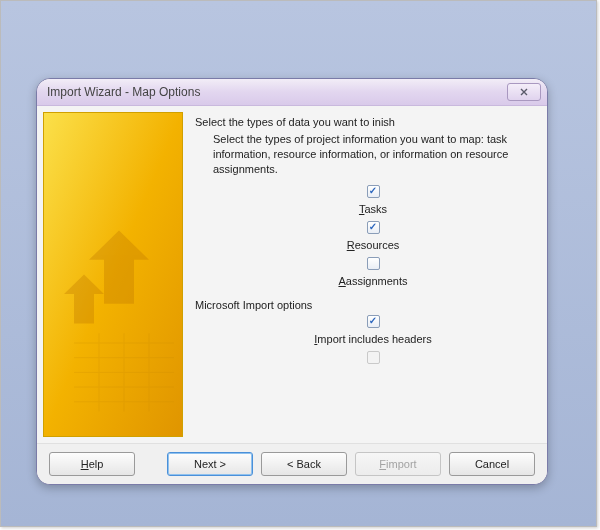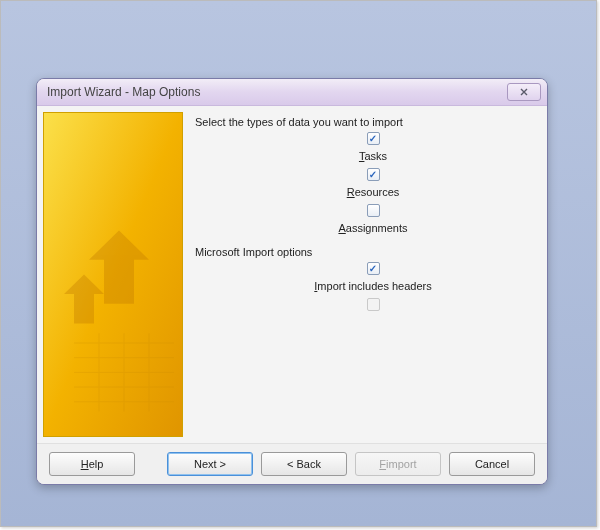--- a/index.html
+++ b/index.html
@@ -24,21 +24,21 @@
     background: linear-gradient(to bottom, #b8c5e0 0%, #a5b5d5 100%);
   }
   .dialog {
     position: absolute;
     left: 36px;
     top: 78px;
     width: 510px;
     height: 405px;
     background: #f0f0f0;
     border: 1px solid #7a7ba8;
-    border-radius: 8px;
+    border-radius: 14px;
     box-shadow: 0 3px 10px rgba(0,0,0,0.25);
     display: flex;
     flex-direction: column;
     overflow: hidden;
   }
   .titlebar {
     height: 26px;
     background: linear-gradient(to bottom, #f2edf7 0%, #e2d6ef 50%, #d9caea 100%);
     border-bottom: 1px solid #c9b9dd;
     display: flex;
@@ -201,21 +201,22 @@
           <line x1="30" y1="295" x2="130" y2="295"></line>
           <line x1="55" y1="225" x2="55" y2="305"></line>
           <line x1="80" y1="225" x2="80" y2="305"></line>
           <line x1="105" y1="225" x2="105" y2="305"></line>
         </g>
       </svg>
     </div>
 
     <div class="content">
 
-      <div class="section-title">Select the types of data you want to import</div>
+      <div class="section-title">Select the types of data you want to inish</div>
+      <div class="section-sub">Select the types of project information you want to map: task information, resource information, or information on resource assignments.</div>
 
       <div class="opts">
         <div class="opt-row">
           <span class="cb checked"></span>
           <span class="lbl"><u>T</u><span>asks</span></span>
         </div>
         <div class="opt-row">
           <span class="cb checked"></span>
           <span class="lbl"><u>R</u><span>esources</span></span>
         </div>

